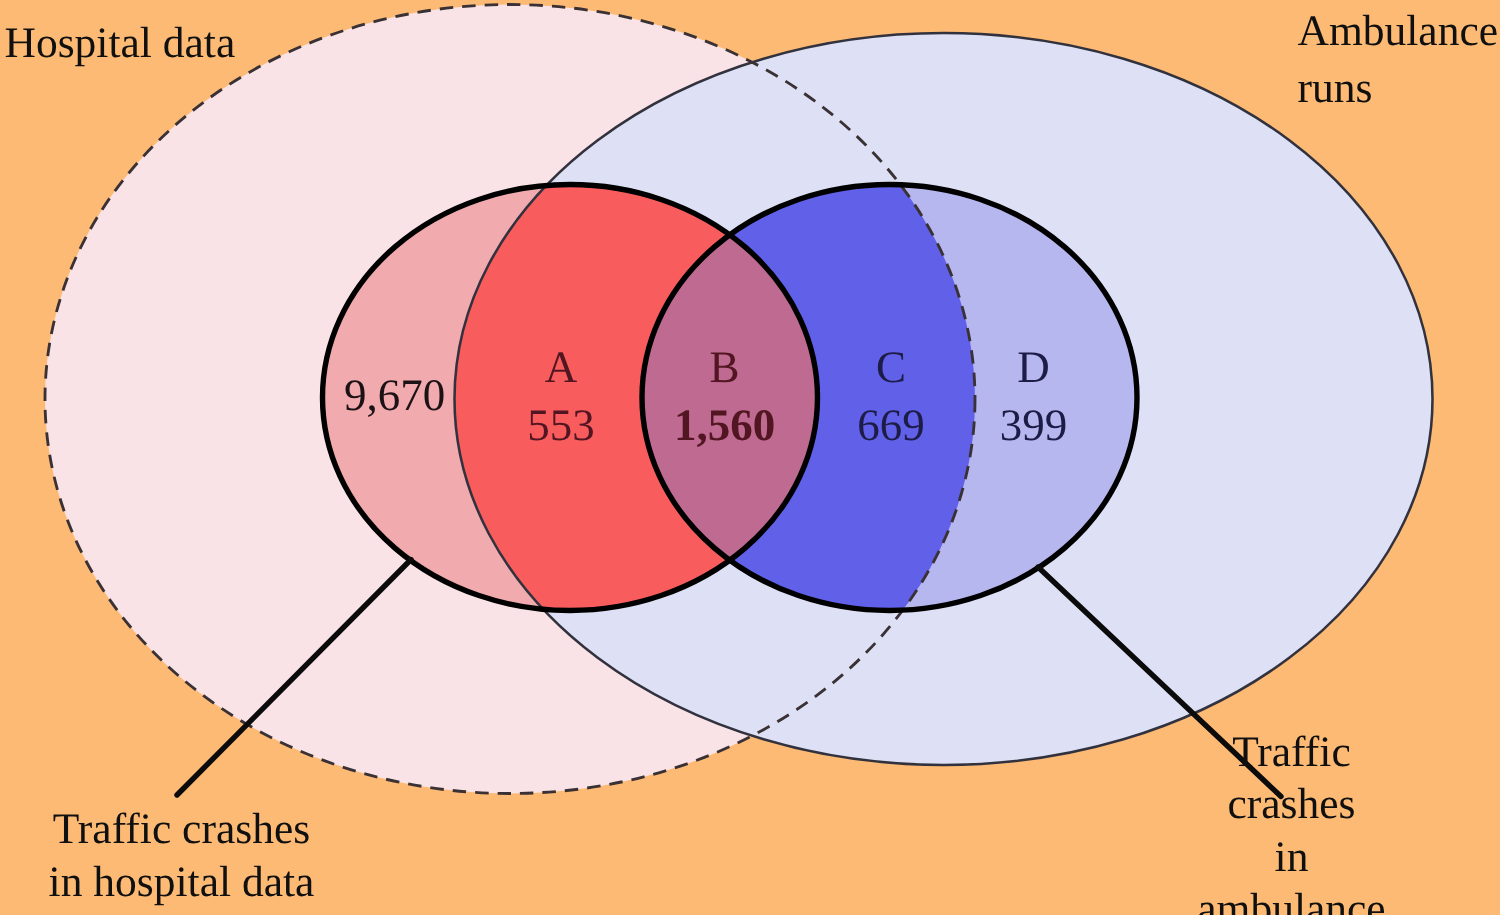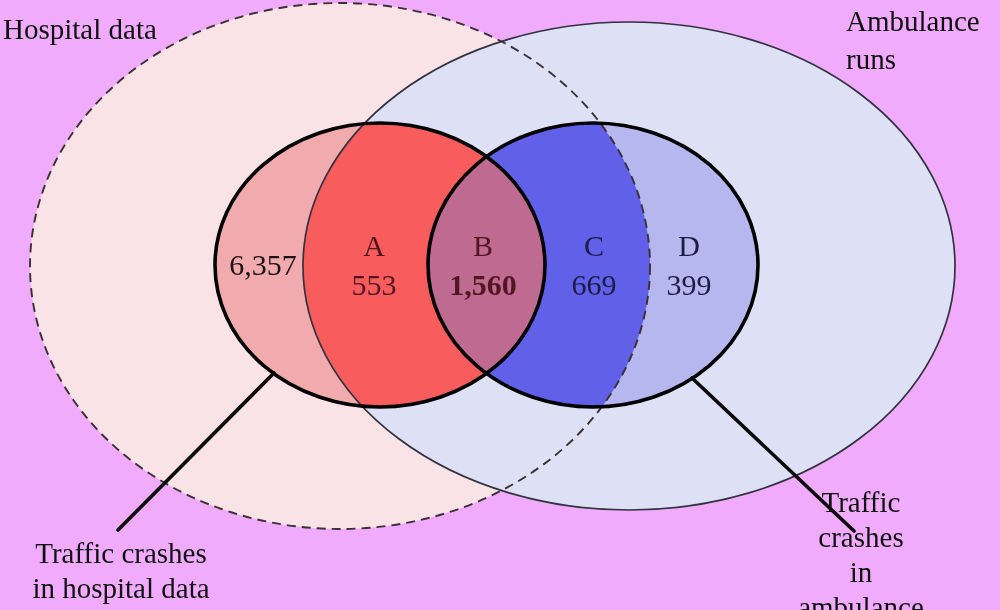--- a/index.html
+++ b/index.html
@@ -4,21 +4,21 @@
 <style>
   html, body {
     margin: 0;
     padding: 0;
     background: #ffffff;
   }
   .figure {
     position: relative;
     width: 1000px;
     height: 610px;
-    background: #f0abfc;
+    background: #fdba74;
     overflow: hidden;
     font-family: "Liberation Serif", "DejaVu Serif", serif;
     color: #101010;
   }
   .figure svg {
     position: absolute;
     left: 0;
     top: 0;
   }
   .lbl {
@@ -27,21 +27,21 @@
     font-size: 29px;
     line-height: 35px;
     color: #101010;
   }
   .corner-left {
     left: 3px;
     top: 13px;
     line-height: 32px;
   }
   .corner-right {
-    left: 846px;
+    left: 865px;
     top: 2px;
     line-height: 38px;
   }
   .centered {
     transform: translate(-50%, -50%);
     text-align: center;
   }
   .region {
     position: absolute;
     transform: translate(-50%, -50%);
@@ -101,21 +101,21 @@
     <ellipse cx="593" cy="265" rx="165" ry="142" fill="none" stroke="#000000" stroke-width="3.6"></ellipse>
 
     <line x1="274" y1="373" x2="118" y2="530" stroke="#0b0b0b" stroke-width="3.6" stroke-linecap="round"></line>
     <line x1="692" y1="378" x2="854" y2="531" stroke="#0b0b0b" stroke-width="3.6" stroke-linecap="round"></line>
   </svg>
 
   <div class="lbl corner-left">Hospital data</div>
   <div class="lbl corner-right">Ambulance
 runs</div>
 
-  <div class="region ink" style="left:263px; top:264px;">6,357</div>
+  <div class="region ink" style="left:263px; top:264px;">9,670</div>
 
   <div class="region maroon" style="left:374px; top:245px;">A</div>
   <div class="region maroon" style="left:374px; top:284px;">553</div>
 
   <div class="region maroon" style="left:483px; top:245px;">B</div>
   <div class="region maroon" style="left:483px; top:284px;font-weight:bold;">1,560</div>
 
   <div class="region navy" style="left:594px; top:245px;">C</div>
   <div class="region navy" style="left:594px; top:284px;">669</div>
 

